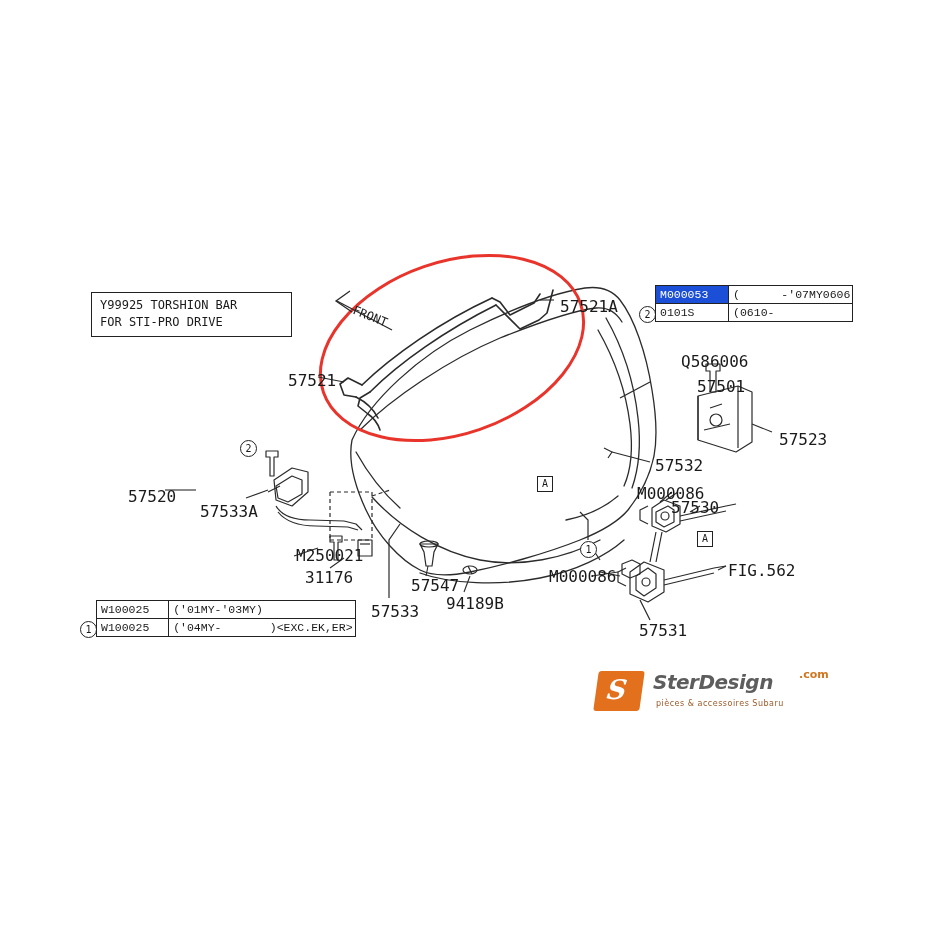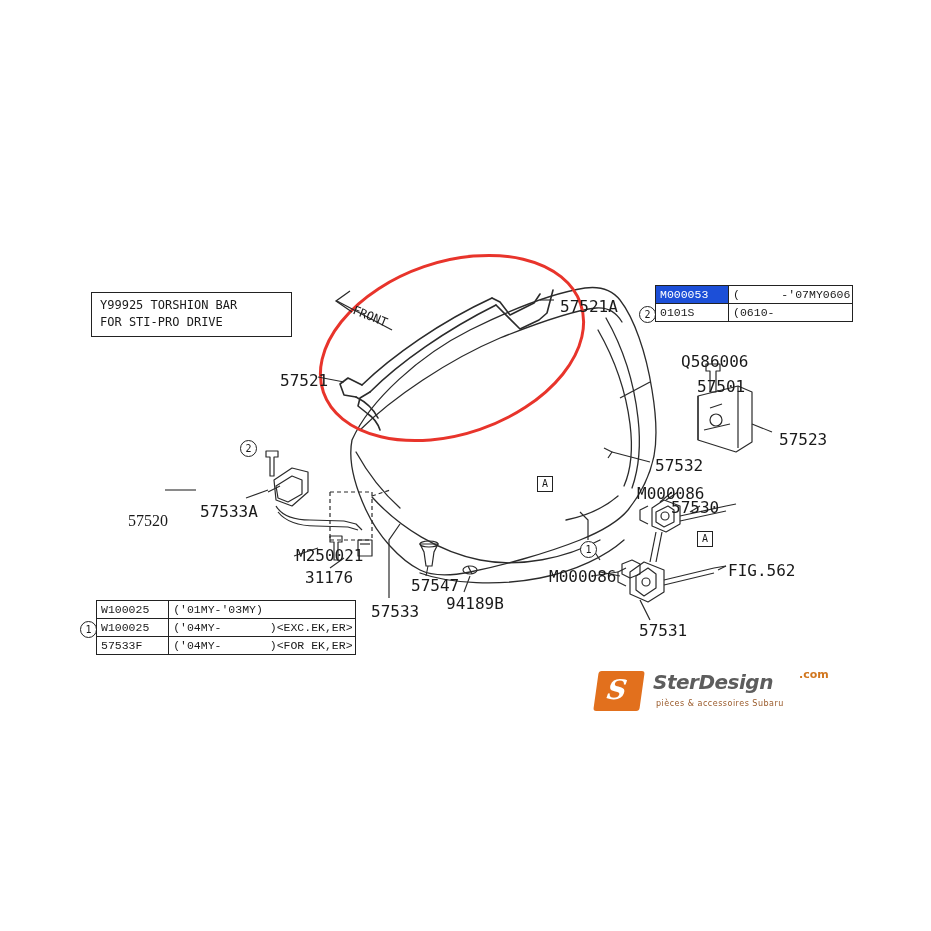--- a/index.html
+++ b/index.html
@@ -305,26 +305,26 @@
       <path d="M426 576 L 428 566"></path>
       <path d="M464 592 L 470 576"></path>
       <path d="M592 576 L 618 572"></path>
       <path d="M678 492 L 666 500"></path>
       <path d="M700 506 L 690 512"></path>
       <path d="M726 566 L 718 570"></path>
     </g>
   </svg>
 
   <div class="lbl" style="left:560px; top:297px;">57521A</div>
-  <div class="lbl" style="left:280px; top:371px;text-align:center;">57521</div>
+  <div class="lbl" style="left:288px; top:371px;text-align:center;">57521</div>
   <div class="lbl" style="left:657px; top:377px;margin-left:40px;">57501</div>
   <div class="lbl" style="left:681px; top:352px;">Q586006</div>
   <div class="lbl" style="left:779px; top:430px;">57523</div>
   <div class="lbl" style="left:655px; top:456px;">57532</div>
-  <div class="lbl" style="left:128px; top:512px;font-family:Liberation Serif, serif;">57520</div>
+  <div class="lbl" style="left:128px; top:487px;">57520</div>
   <div class="lbl" style="left:200px; top:502px;">57533A</div>
   <div class="lbl" style="left:637px; top:484px;">M000086</div>
   <div class="lbl" style="left:671px; top:498px;">57530</div>
   <div class="lbl" style="left:256px; top:546px;padding-left:40px;">M250021</div>
   <div class="lbl" style="left:305px; top:568px;">31176</div>
   <div class="lbl" style="left:411px; top:576px;">57547</div>
   <div class="lbl" style="left:446px; top:594px;">94189B</div>
   <div class="lbl" style="left:371px; top:602px;">57533</div>
   <div class="lbl" style="left:549px; top:567px;">M000086</div>
   <div class="lbl" style="left:728px; top:561px;">FIG.562</div>
@@ -355,24 +355,20 @@
   <div class="circnum" style="left:80px; top:621px;">1</div>
   <div class="boxed" style="left:96px; top:600px; width:258px;">
     <div class="row">
       <div class="cell div" style="width:66px;">W100025</div>
       <div class="cell" style="width:186px;">('01MY-'03MY)</div>
     </div>
     <div class="row">
       <div class="cell div" style="width:66px;">W100025</div>
       <div class="cell" style="width:186px;">('04MY-       )&lt;EXC.EK,ER&gt;</div>
     </div>
-    <div class="row">
-      <div class="cell div" style="width:66px;">57533F</div>
-      <div class="cell" style="width:186px;">('04MY-       )&lt;FOR EK,ER&gt;</div>
-    </div>
   </div>
 
   <div id="watermark">
     <div class="wm-badge">
       <span>S</span>
     </div>
     <div class="wm-text">SterDesign</div>
     <div class="wm-dot">.com</div>
     <div class="wm-sub">pièces &amp; accessoires Subaru</div>
   </div>

